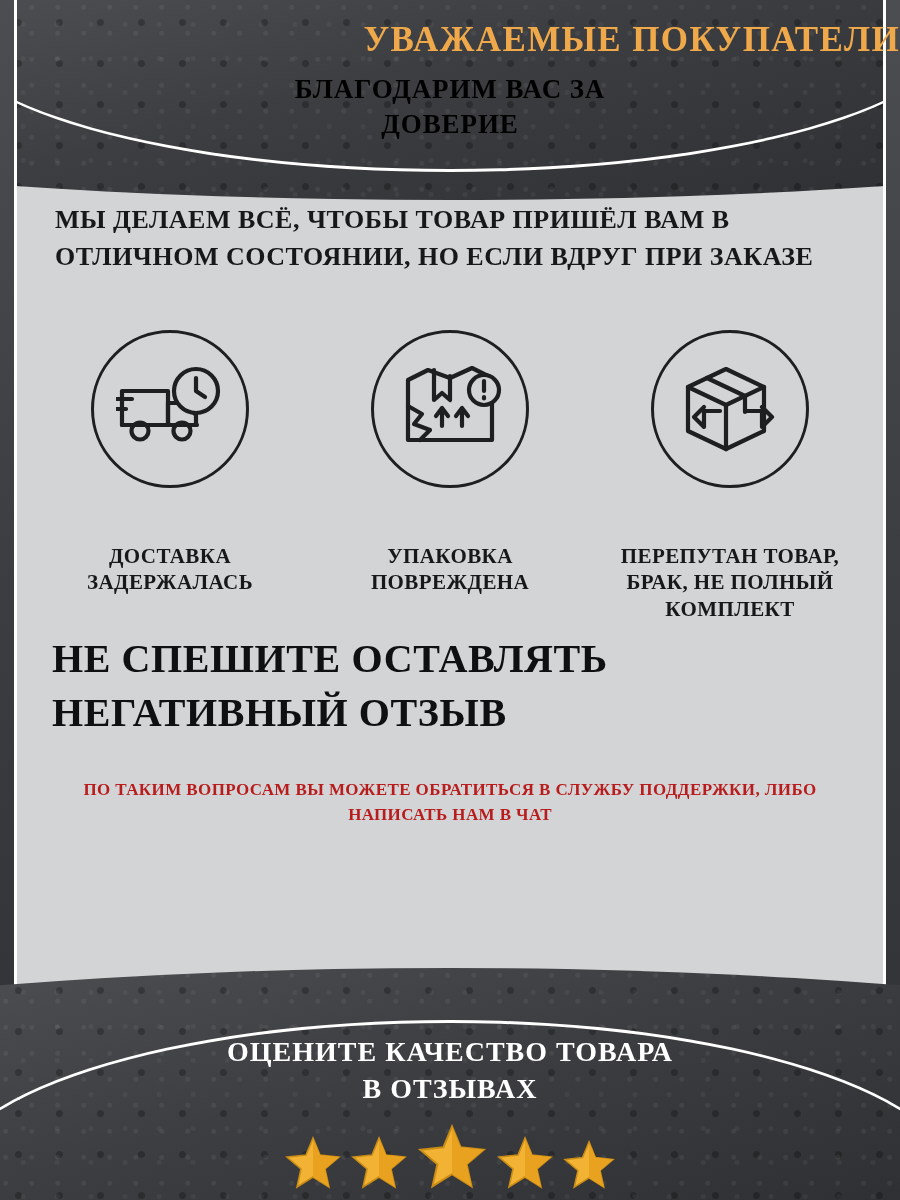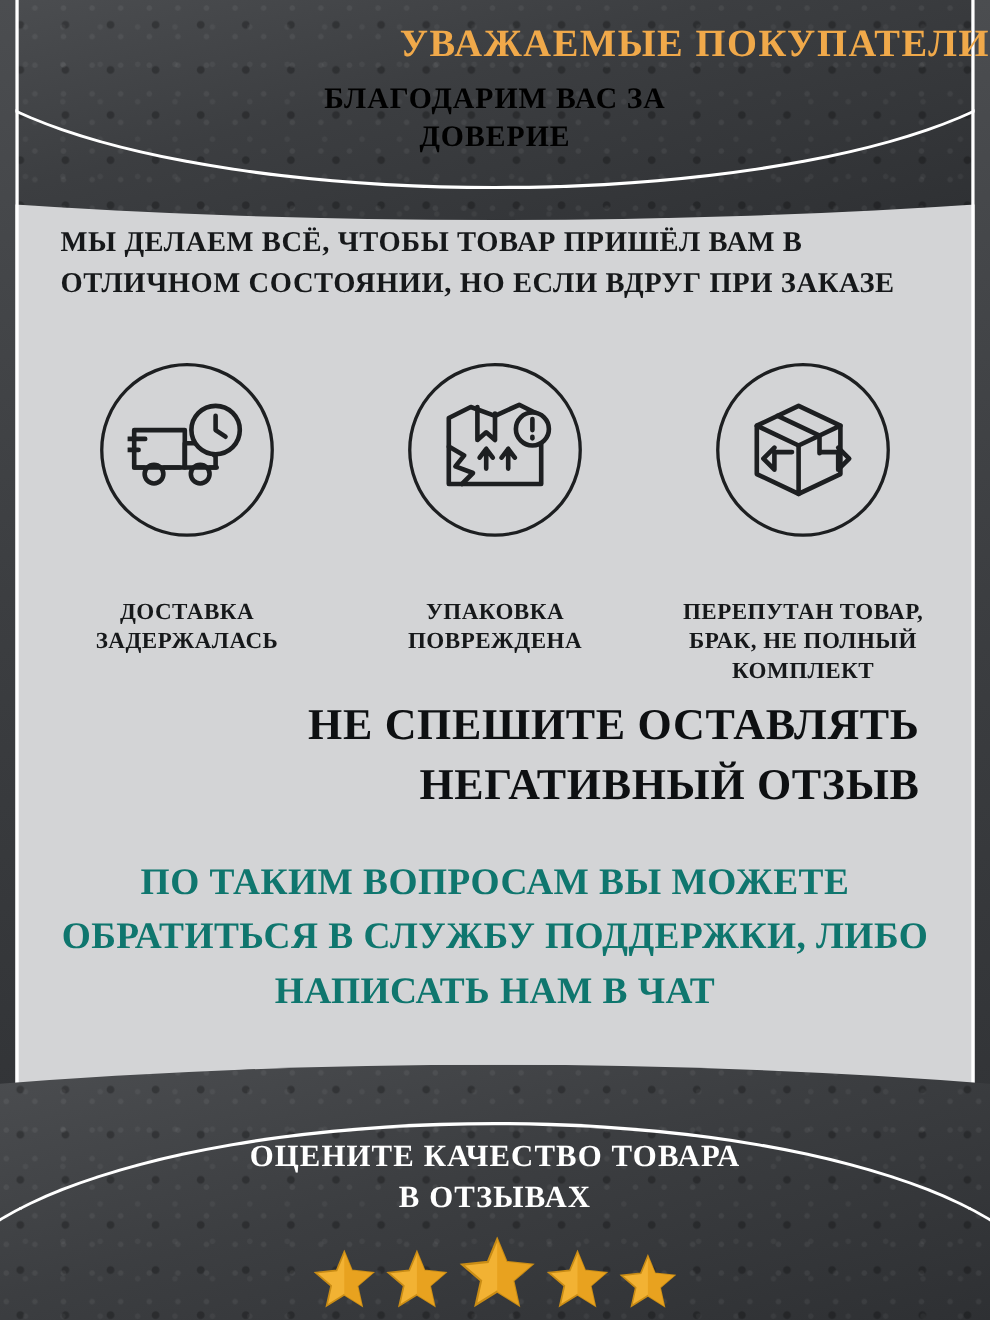--- a/index.html
+++ b/index.html
@@ -181,38 +181,38 @@
     font-weight: bold;
     line-height: 1.26;
     letter-spacing: 0.4px;
     text-transform: uppercase;
   }
 
   
   .big-head {
     position: absolute;
     top: 632px;
-    left: 36px;
+    left: 52px;
     width: 800px;
-    text-align: right;
+    text-align: left;
     color: #0e1012;
     font-size: 40px;
     font-weight: bold;
     line-height: 1.34;
     letter-spacing: 0.6px;
     text-transform: uppercase;
   }
   .sub-text {
     position: absolute;
     top: 778px;
     left: 50px;
     width: 800px;
     text-align: center;
-    color: #0f766e;
-    font-size: 34px;
+    color: #b91c1c;
+    font-size: 17px;
     font-weight: bold;
     line-height: 1.45;
     letter-spacing: 0.4px;
     text-transform: uppercase;
   }
 
   
   .footer-text {
     position: absolute;
     bottom: 92px;

